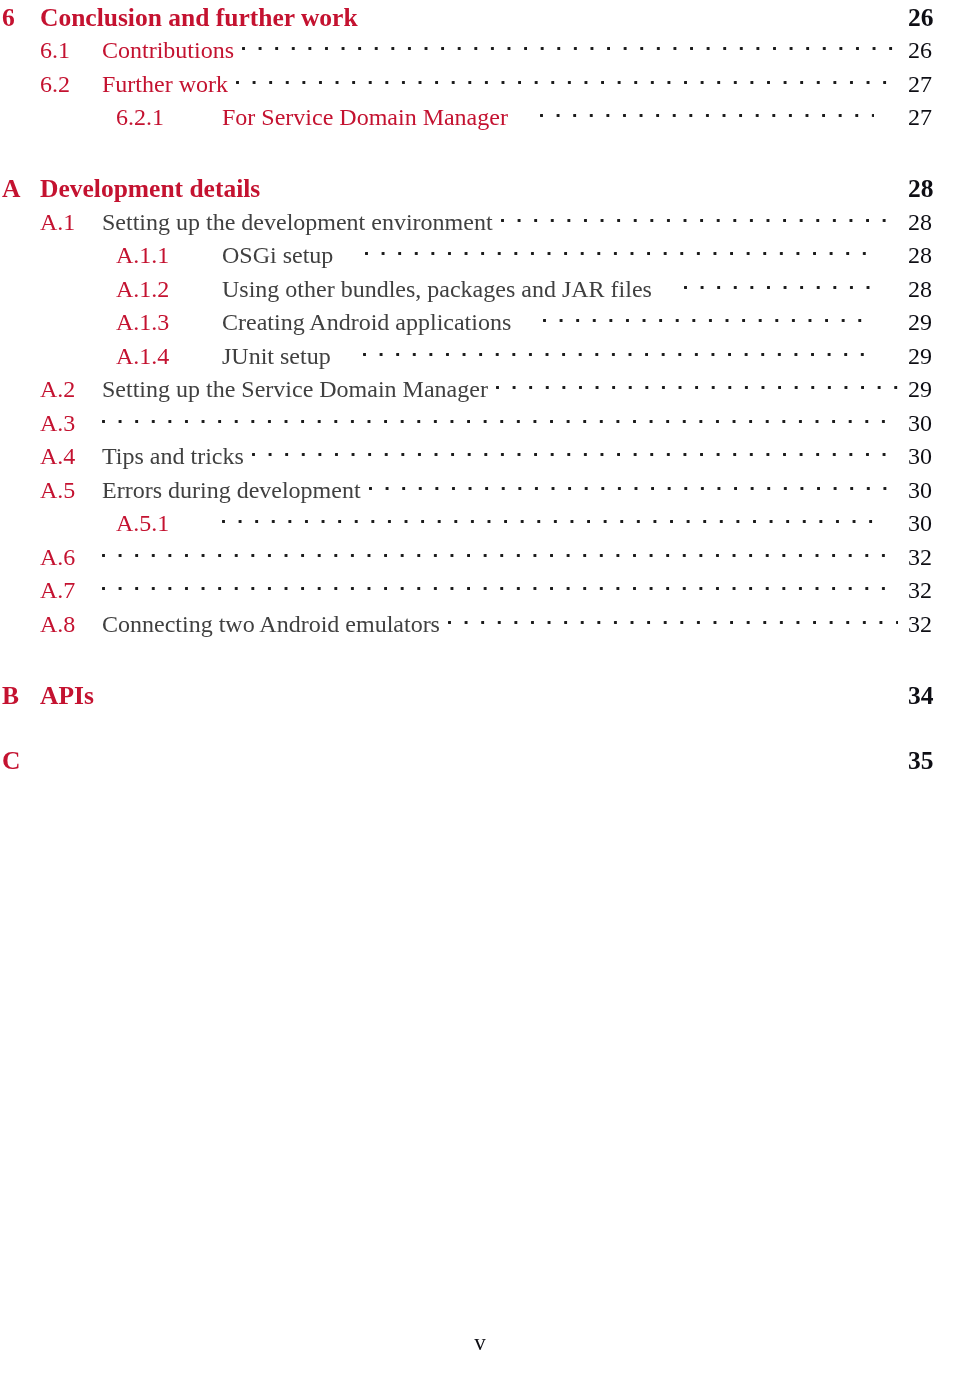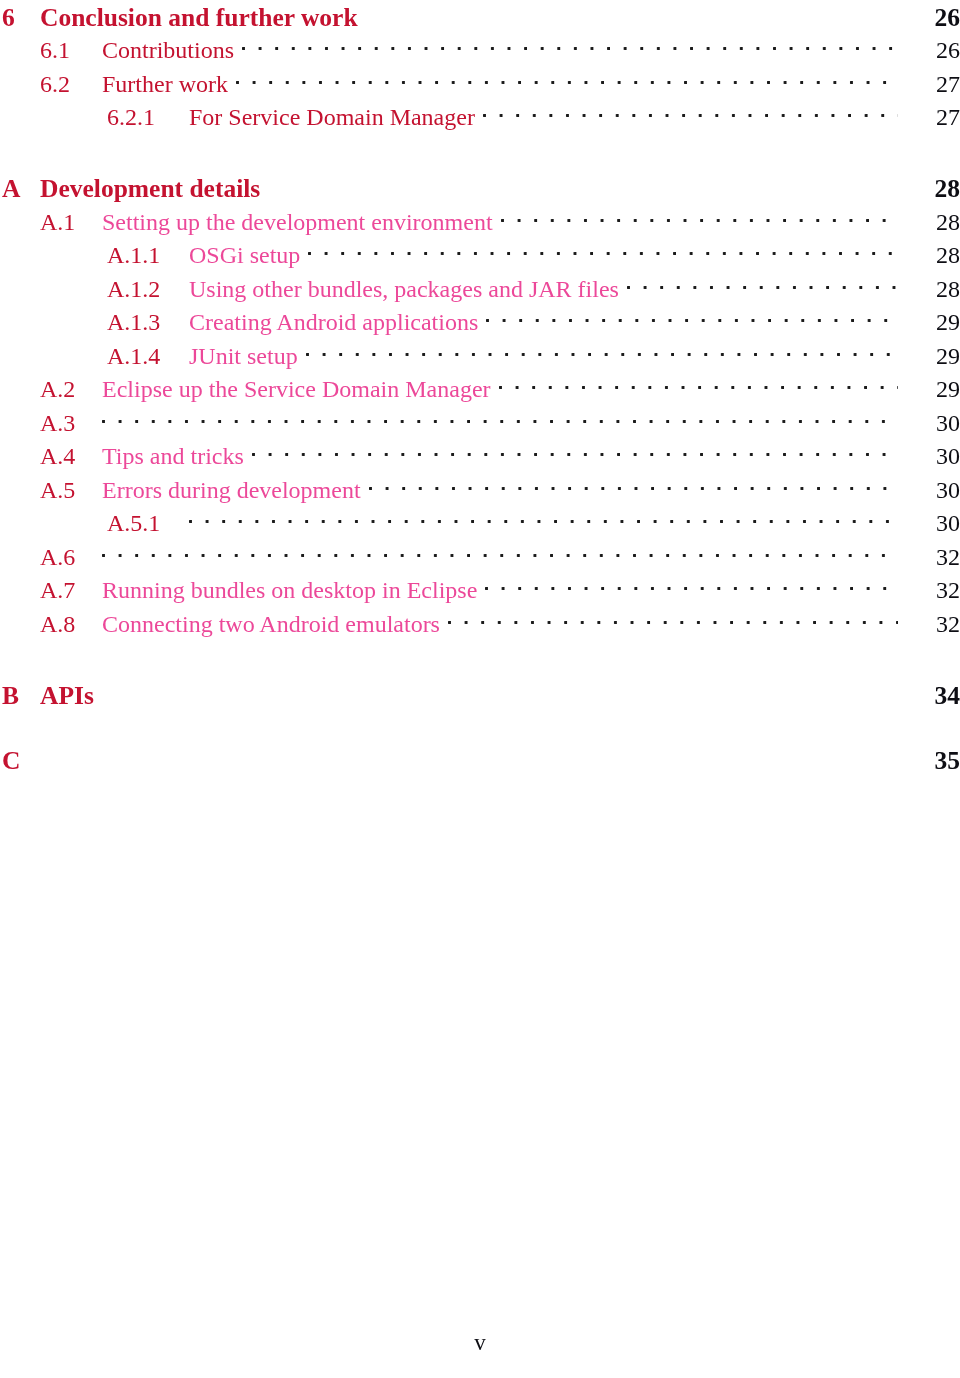--- a/index.html
+++ b/index.html
@@ -55,33 +55,34 @@
     flex: 0 0 62px;
     padding-left: 40px;
     box-sizing: content-box;
   }
   .lvl1 .ttl { margin-right: 8px; text-align: right; }
 
   
   .lvl2 {
     font-size: 24px;
     height: 33.5px;
-    padding-left: 7px;
+    padding-left: 16px;
+    gap: 24px;
   }
   .lvl2 .num {
     width: 82px;
     flex: 0 0 82px;
     padding-left: 100px;
     box-sizing: content-box;
   }
   .lvl2 .ttl { margin-right: 8px; }
 
   .num { color: #c41230; }
   .ttl-red  { color: #c41230; }
-  .ttl-blue { color: #ec4899; }
+  .ttl-blue { color: #404040; }
 
   
   .leader {
     flex: 1 1 auto;
     overflow: hidden;
     position: relative;
     height: 1em;
     min-width: 0;
   }
   .leader::before {
@@ -94,21 +95,20 @@
     margin-top: 1px;
     background-image: radial-gradient(circle at 1.5px 1.5px, #1a1a1a 1.4px, rgba(0,0,0,0) 1.6px);
     background-size: 16.6px 3px;
     background-repeat: repeat-x;
   }
   .leader.noleader::before { display: none; }
 
   .page {
     flex: 0 0 auto;
     width: 52px;
-    text-align: right;
     color: #0e0e14;
     padding-left: 10px;
   }
   .lvl0 .page { font-weight: bold; }
 
   .gap-lg { height: 37px; }
   .gap-md { height: 31px; }
 
   .folio {
     position: absolute;
@@ -180,21 +180,21 @@
       <span class="page">29</span>
     </div>
     <div class="toc-row lvl2">
       <span class="num">A.1.4</span>
       <span class="ttl ttl-blue">JUnit setup</span>
       <span class="leader"></span>
       <span class="page">29</span>
     </div>
     <div class="toc-row lvl1">
       <span class="num">A.2</span>
-      <span class="ttl ttl-blue">Eclipse up the Service Domain Manager</span>
+      <span class="ttl ttl-blue">Setting up the Service Domain Manager</span>
       <span class="leader"></span>
       <span class="page">29</span>
     </div>
     <div class="toc-row lvl1">
       <span class="num">A.3</span>
       <span class="leader"></span>
       <span class="page">30</span>
     </div>
     <div class="toc-row lvl1">
       <span class="num">A.4</span>
@@ -213,21 +213,20 @@
       <span class="leader"></span>
       <span class="page">30</span>
     </div>
     <div class="toc-row lvl1">
       <span class="num">A.6</span>
       <span class="leader"></span>
       <span class="page">32</span>
     </div>
     <div class="toc-row lvl1">
       <span class="num">A.7</span>
-      <span class="ttl ttl-blue">Running bundles on desktop in Eclipse</span>
       <span class="leader"></span>
       <span class="page">32</span>
     </div>
     <div class="toc-row lvl1">
       <span class="num">A.8</span>
       <span class="ttl ttl-blue">Connecting two Android emulators</span>
       <span class="leader"></span>
       <span class="page">32</span>
     </div>
     <div class="gap-lg"></div>

